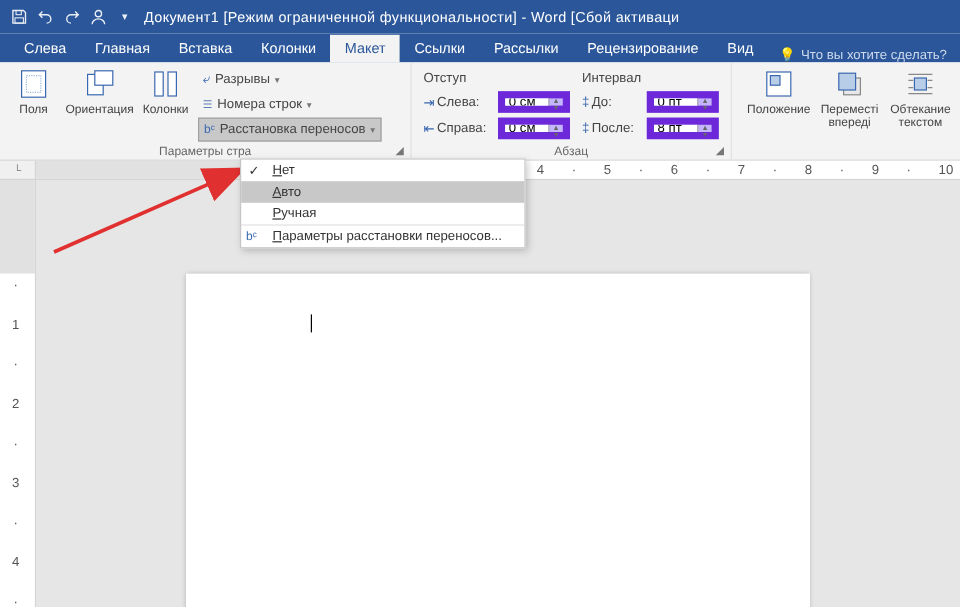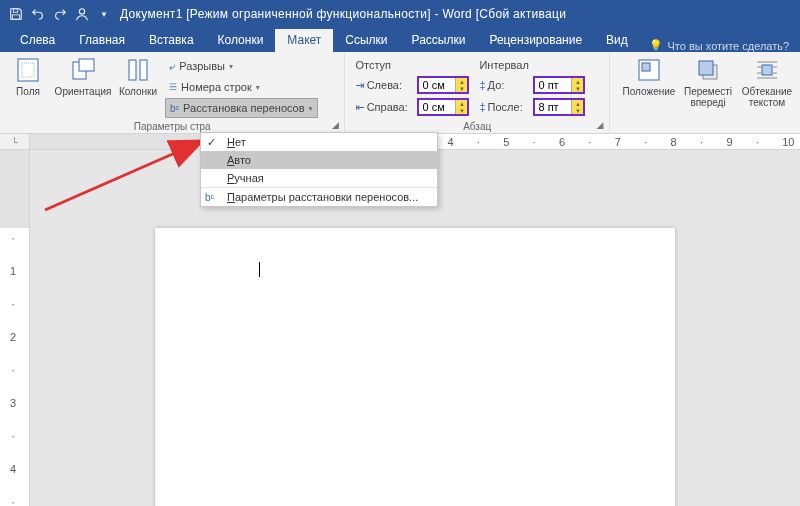--- a/index.html
+++ b/index.html
@@ -20,21 +20,21 @@
 .group-body { flex:1; display:flex; align-items:flex-start; gap:1px; }
 .group-label { text-align:center; font-size:10px; color:#666; padding:1px 0; white-space:nowrap; }
 .big-btn { display:flex; flex-direction:column; align-items:center; justify-content:flex-start; width:48px; padding:2px 2px; gap:2px; cursor:pointer; }
 .big-btn .ico { width:28px; height:28px; display:flex; align-items:center; justify-content:center; }
 .big-btn .lbl { font-size:10px; text-align:center; line-height:1.1; color:#444; }
 .stack { display:flex; flex-direction:column; gap:1px; padding-top:2px; }
 .small-btn { display:flex; align-items:center; gap:4px; padding:1px 4px; height:20px; cursor:pointer; white-space:nowrap; color:#444; }
 .small-btn.active { background:#c8c8c8; border:1px solid #a0a0a0; }
 .spin-row { display:flex; align-items:center; gap:4px; height:20px; }
 .spin-lbl { display:flex; align-items:center; gap:2px; width:58px; color:#444; }
-.spin { display:flex; border:2px solid #6d28d9; background:#fde047; height:18px; }
+.spin { display:flex; border:6px solid #6d28d9; background:#c4b5fd; height:18px; }
 .spin input { border:none; width:36px; padding:0 3px; font-size:11px; outline:none; }
 .spin-arrows { display:flex; flex-direction:column; border-left:1px solid #ababab; width:12px; }
 .spin-arrows div { flex:1; display:flex; align-items:center; justify-content:center; font-size:6px; color:#666; }
 .sec-head { font-size:11px; color:#444; padding:1px 0 2px; }
 .dialog-launcher { position:absolute; bottom:2px; right:3px; width:12px; height:12px; font-size:9px; color:#777; display:flex; align-items:center; justify-content:center; }
 
 .ruler-h { position:absolute; left:0; top:134px; right:0; height:16px; background:#f0f0f0; display:flex; border-bottom:1px solid #d4d4d4; }
 .ruler-h .corner { width:30px; border-right:1px solid #d4d4d4; display:flex; align-items:center; justify-content:center; color:#777; font-size:9px; }
 .ruler-h .gray { background:#e1e1e1; }
 .ruler-h .white { background:#fff; }

